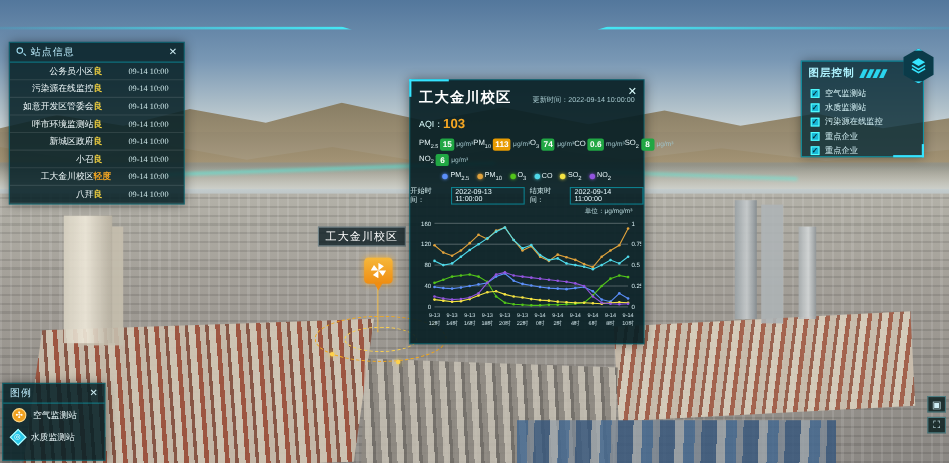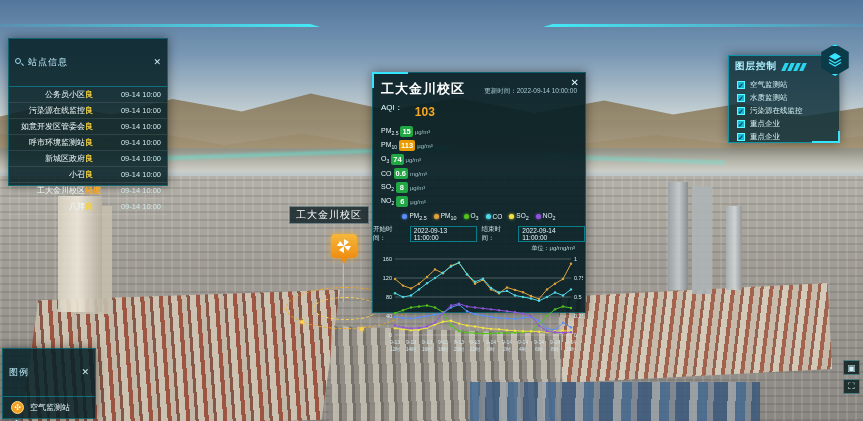--- a/index.html
+++ b/index.html
@@ -42,45 +42,45 @@
      display:flex;align-items:center;justify-content:center;}
   .header:after{content:"";position:absolute;left:0;bottom:-1px;width:100%;height:1px;background:linear-gradient(90deg,rgba(0,229,255,0),rgba(0,229,255,.8),rgba(0,229,255,0));}
   .page-title{margin:0;font-size:17px;font-weight:bold;color:#fff;letter-spacing:3px;text-shadow:0 0 6px rgba(0,229,255,.8);}
   .hline{position:absolute;top:24px;height:3px;z-index:6;}
   .hline.l{left:0;width:320px;background:linear-gradient(90deg,rgba(0,229,255,.1),rgba(64,244,255,.9));clip-path:polygon(0 0,97% 0,100% 100%,0 100%);}
   .hline.r{right:0;width:320px;background:linear-gradient(270deg,rgba(0,229,255,.1),rgba(64,244,255,.9));clip-path:polygon(3% 0,100% 0,100% 100%,0 100%);}
 
   
   .panel{position:absolute;background:rgba(7,33,39,.88);border:1px solid rgba(0,229,255,.28);
      box-shadow:0 0 10px rgba(0,0,0,.45);color:#e8f6f8;}
-  .panel-head{display:flex;align-items:center;gap:4px;padding:17px 6px;border-bottom:1px solid rgba(0,229,255,.35);}
+  .panel-head{display:flex;align-items:center;gap:4px;padding:2px 6px;border-bottom:1px solid rgba(0,229,255,.35);}
   .panel-title{font-size:9px;color:#bfefff;letter-spacing:1px;flex:1;}
   .x-btn{color:#cfeef5;font-size:9px;line-height:9px;cursor:pointer;}
 
   
   .station-panel{left:8px;top:38px;width:160px;height:148px;z-index:4;}
   .s-row{display:flex;align-items:center;padding:0 6px;height:16px;border-bottom:1px solid rgba(255,255,255,.10);}
   .s-name{flex:1;font-size:8px;color:#f2fbfc;white-space:nowrap;overflow:hidden;text-align:right;}
   .s-grade{width:24px;font-size:8px;font-weight:bold;}
-  .s-time{width:52px;font-size:7.5px;color:#cfe8ea;text-align:right;}
+  .s-time{width:52px;font-size:7.5px;color:#cfe8ea;text-align:center;font-family:Liberation Serif, serif;}
   .search-ic{width:9px;height:9px;position:relative;display:inline-block;}
   .search-ic i{position:absolute;left:0;top:0;width:6px;height:6px;border:1px solid #9fdcef;border-radius:50%;}
   .search-ic b{position:absolute;left:6px;top:6px;width:3px;height:1px;background:#9fdcef;transform:rotate(45deg);}
 
   
   .popup{left:372px;top:72px;width:214px;height:241px;z-index:5;background:rgba(6,30,36,.92);}
   .popup:before{content:"";position:absolute;left:-1px;top:-1px;width:34px;height:14px;border-left:2px solid #35e4ff;border-top:2px solid #35e4ff;}
   .pop-head{display:flex;align-items:baseline;padding:7px 8px 2px;}
   .pop-title{font-size:13px;font-weight:bold;color:#fff;letter-spacing:1px;}
   .pop-upd{flex:1;text-align:right;font-size:6.5px;color:#a8c9cf;}
   .pop-x{position:absolute;right:6px;top:4px;font-size:10px;color:#dff;cursor:pointer;}
-  .aqi-row{padding:2px 8px 3px;display:flex;align-items:flex-start;gap:12px;}
+  .aqi-row{padding:2px 8px 3px;display:flex;align-items:center;gap:0;}
   .aqi-label{font-size:8px;color:#dff;}
   .aqi-value{font-size:12px;font-weight:bold;color:#f7a823;line-height:20px;}
-  .poll-grid{display:grid;grid-template-columns:1fr;row-gap:3px;padding:1px 8px 3px;}
+  .poll-grid{display:grid;grid-template-columns:1fr 1fr 1fr 1fr 1fr;row-gap:3px;padding:1px 8px 3px;}
   .p-cell{display:flex;align-items:center;gap:2px;font-size:7px;}
   .p-name{color:#e8f6f8;white-space:nowrap;}
   .p-name sub{font-size:5px;}
   .p-badge{min-width:12px;text-align:center;padding:1px 2px;border-radius:2px;color:#fff;font-size:7.5px;font-weight:bold;}
   .p-unit{color:#9fc3c9;font-size:6px;white-space:nowrap;}
   .c-legend{display:flex;justify-content:center;gap:7px;padding:2px 4px;}
   .cl-item{display:flex;align-items:center;gap:2px;font-size:6.5px;color:#e6f4f6;cursor:pointer;}
   .cl-dot{width:5px;height:5px;border-radius:50%;box-shadow:0 0 3px currentColor;}
   .time-row{display:flex;justify-content:center;align-items:center;gap:5px;font-size:6.5px;color:#cfe8ea;padding:2px 0 1px;}
   .time-box{border:1px solid rgba(0,229,255,.45);padding:0 3px;color:#e8fbff;cursor:pointer;}

